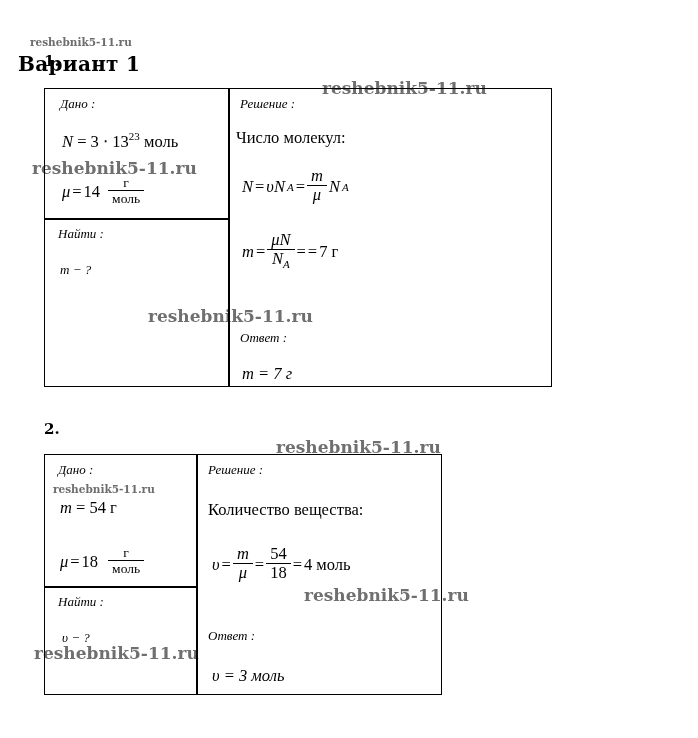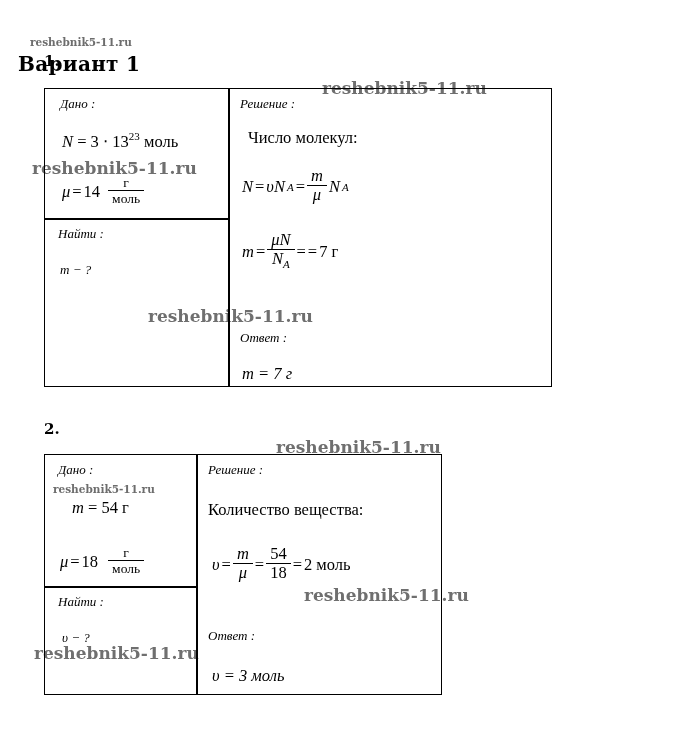--- a/index.html
+++ b/index.html
@@ -164,21 +164,21 @@
     <span class="frac small" style="margin-left:6px;">
       <span class="num">г</span>
       <span class="den">моль</span>
     </span>
   </div>
 
   <div class="lbl" style="left:58px; top:226px;">Найти :</div>
   <div class="lbl" style="left:60px; top:262px;">m − ?</div>
 
   <div class="lbl" style="left:240px; top:96px;">Решение :</div>
-  <div class="txt" style="left:248px; top:128px;">Число молекул:</div>
+  <div class="txt" style="left:236px; top:128px;">Число молекул:</div>
 
   <div class="eq-row" style="left:242px; top:168px;">
     <span class="it">N</span>
     <span>=</span>
     <span class="it">υN</span>
       <span class="sub it">A</span>
     <span>=</span>
     <span class="frac">
       <span class="num it">m</span>
       <span class="den it">μ</span>
@@ -203,21 +203,21 @@
   <div class="txt" style="left:242px; top:364px;"><span class="it">m = 7 г</span></div>
 
   <div class="task-num" style="left:44px; top:420px;">2.</div>
 
   <div class="box" style="left:44px; top:454px; width:398px; height:241px;"></div>
   <div class="vline" style="left:196px; top:454px; height:241px;"></div>
   <div class="hline" style="left:44px; top:586px; width:153px;"></div>
 
   <div class="lbl" style="left:58px; top:462px;">Дано :</div>
 
-  <div class="mtxt" style="left:72px; top:498px;">
+  <div class="mtxt" style="left:60px; top:498px;">
     <span class="it">m</span>
     <span>=</span>
     <span>54 г</span>
   </div>
 
   <div class="eq-row" style="left:60px; top:546px;">
     <span class="it">μ</span>
     <span>=</span>
     <span>18</span>
     <span class="frac small" style="margin-left:8px;">
@@ -238,19 +238,19 @@
     <span class="frac">
       <span class="num it">m</span>
       <span class="den it">μ</span>
     </span>
     <span>=</span>
     <span class="frac">
       <span class="num">54</span>
       <span class="den">18</span>
     </span>
     <span>=</span>
-    <span>2 моль</span>
+    <span>4 моль</span>
   </div>
 
   <div class="lbl" style="left:208px; top:628px;">Ответ :</div>
   <div class="txt" style="left:212px; top:666px;"><span class="it">υ = 3 моль</span></div>
 
 </div>
 
 </body></html>

